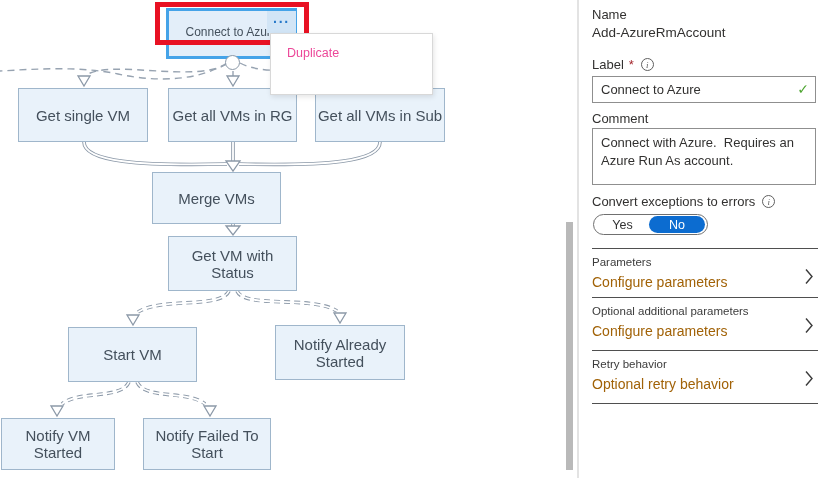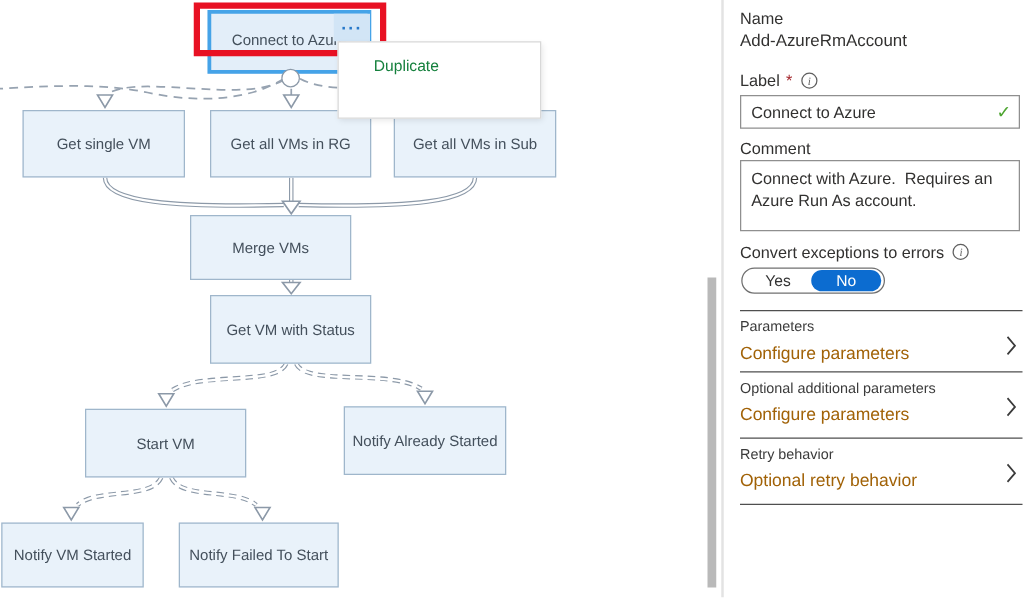--- a/index.html
+++ b/index.html
@@ -11,40 +11,40 @@
   #canvas { position:absolute; left:0; top:0; width:578px; height:478px; background:#fff; }
   #connector-layer { position:absolute; left:0; top:0; z-index:1; }
   .dash  { stroke:#97a3b1; fill:none; stroke-width:1.4; stroke-dasharray:7 5; }
   .pipe  { stroke:#8c99a8; fill:none; stroke-width:3.6; }
   .dpipe { stroke:#8c99a8; fill:none; stroke-width:3.6; stroke-dasharray:6 4; }
   .core  { stroke:#ffffff; fill:none; stroke-width:1.8; }
   .arr   { fill:#ffffff; stroke:#8c99a8; stroke-width:1.3; }
 
   .node { position:absolute; z-index:2; background:#e9f2fa; border:1px solid #9fb6cb;
           display:flex; align-items:center; justify-content:center;
-          font-size:12px; color:#44505c; text-align:center; cursor:pointer; }
+          font-size:15px; color:#44505c; text-align:center; cursor:pointer; }
 
   #connect-node { position:absolute; left:166px; top:8px; width:131px; height:51px;
           background:#e3eef9; border:3px solid #45a3e8; z-index:3;
           display:flex; align-items:flex-start; justify-content:center;
           font-size:12px; color:#44505c; padding-top:14px; cursor:pointer; }
   #ellipsis-btn { position:absolute; left:267px; top:11px; width:29px; height:22px;
           background:#d2e5f6; color:#2678c9; z-index:4; border:none;
           font-weight:bold; font-size:14px; letter-spacing:1px; line-height:18px;
           text-align:center; cursor:pointer; }
   #link-handle { position:absolute; left:225px; top:55px; width:15px; height:15px;
           border:1.5px solid #8c99a8; border-radius:50%; background:#fff; z-index:4; cursor:pointer; }
   #annotation-rect { position:absolute; left:155px; top:2px; width:154px; height:43px;
           border:5px solid #e81123; z-index:8; pointer-events:none; }
 
   #context-menu { position:absolute; left:270px; top:33px; width:163px; height:62px;
           background:#fff; border:1px solid #d8d8d8; box-shadow:1px 2px 5px rgba(0,0,0,0.10);
           z-index:10; padding-top:5px; }
-  .menu-item { height:28px; line-height:28px; padding-left:28px; font-size:12.5px;
-          color:#15803d; cursor:pointer; }
+  .menu-item { height:28px; line-height:28px; padding-left:16px; font-size:12.5px;
+          color:#ec4899; cursor:pointer; }
 
   #canvas-scrollbar { position:absolute; left:566px; top:222px; width:7px; height:248px;
           background:#b9b9b9; z-index:5; cursor:pointer; }
   #panel-divider { position:absolute; left:577px; top:0; width:2px; height:478px; background:#e3e3e3; }
 
   
   #panel { position:absolute; left:580px; top:0; width:242px; height:478px; background:#fff;
            color:#323130; }
   .pl { position:absolute; left:12px; font-size:13px; color:#323130; }
   #name-value { font-size:13.5px; }

